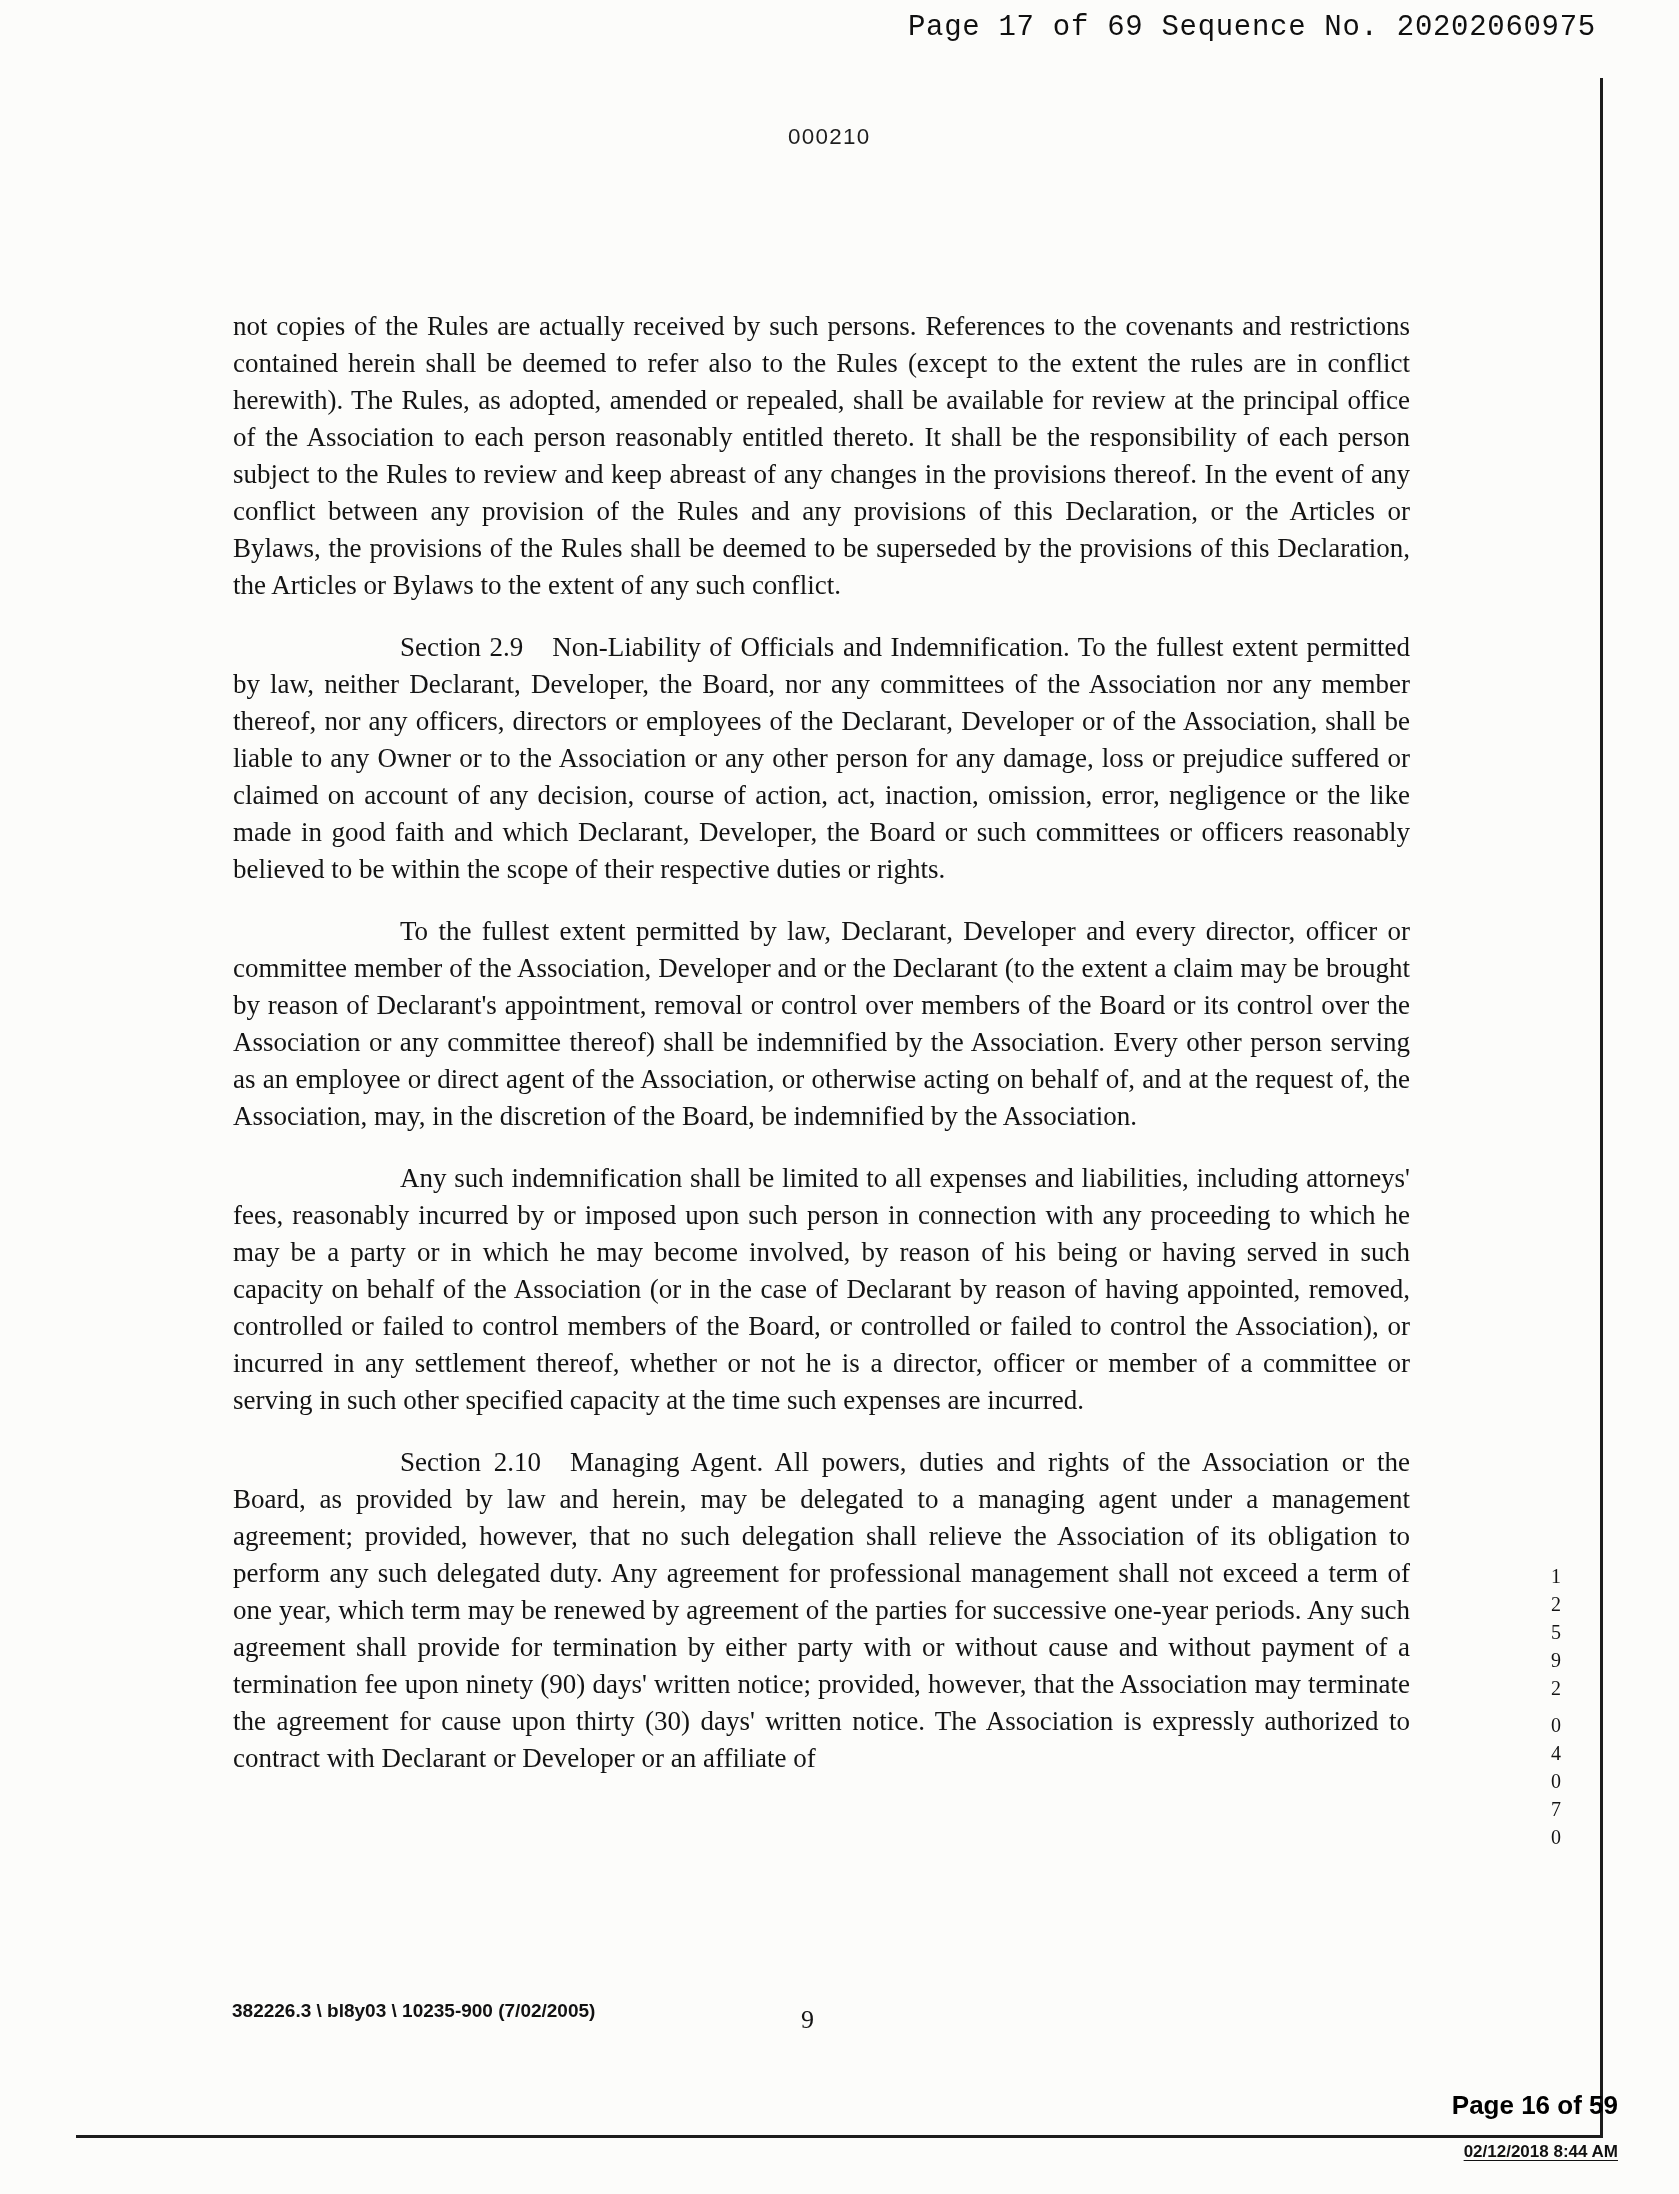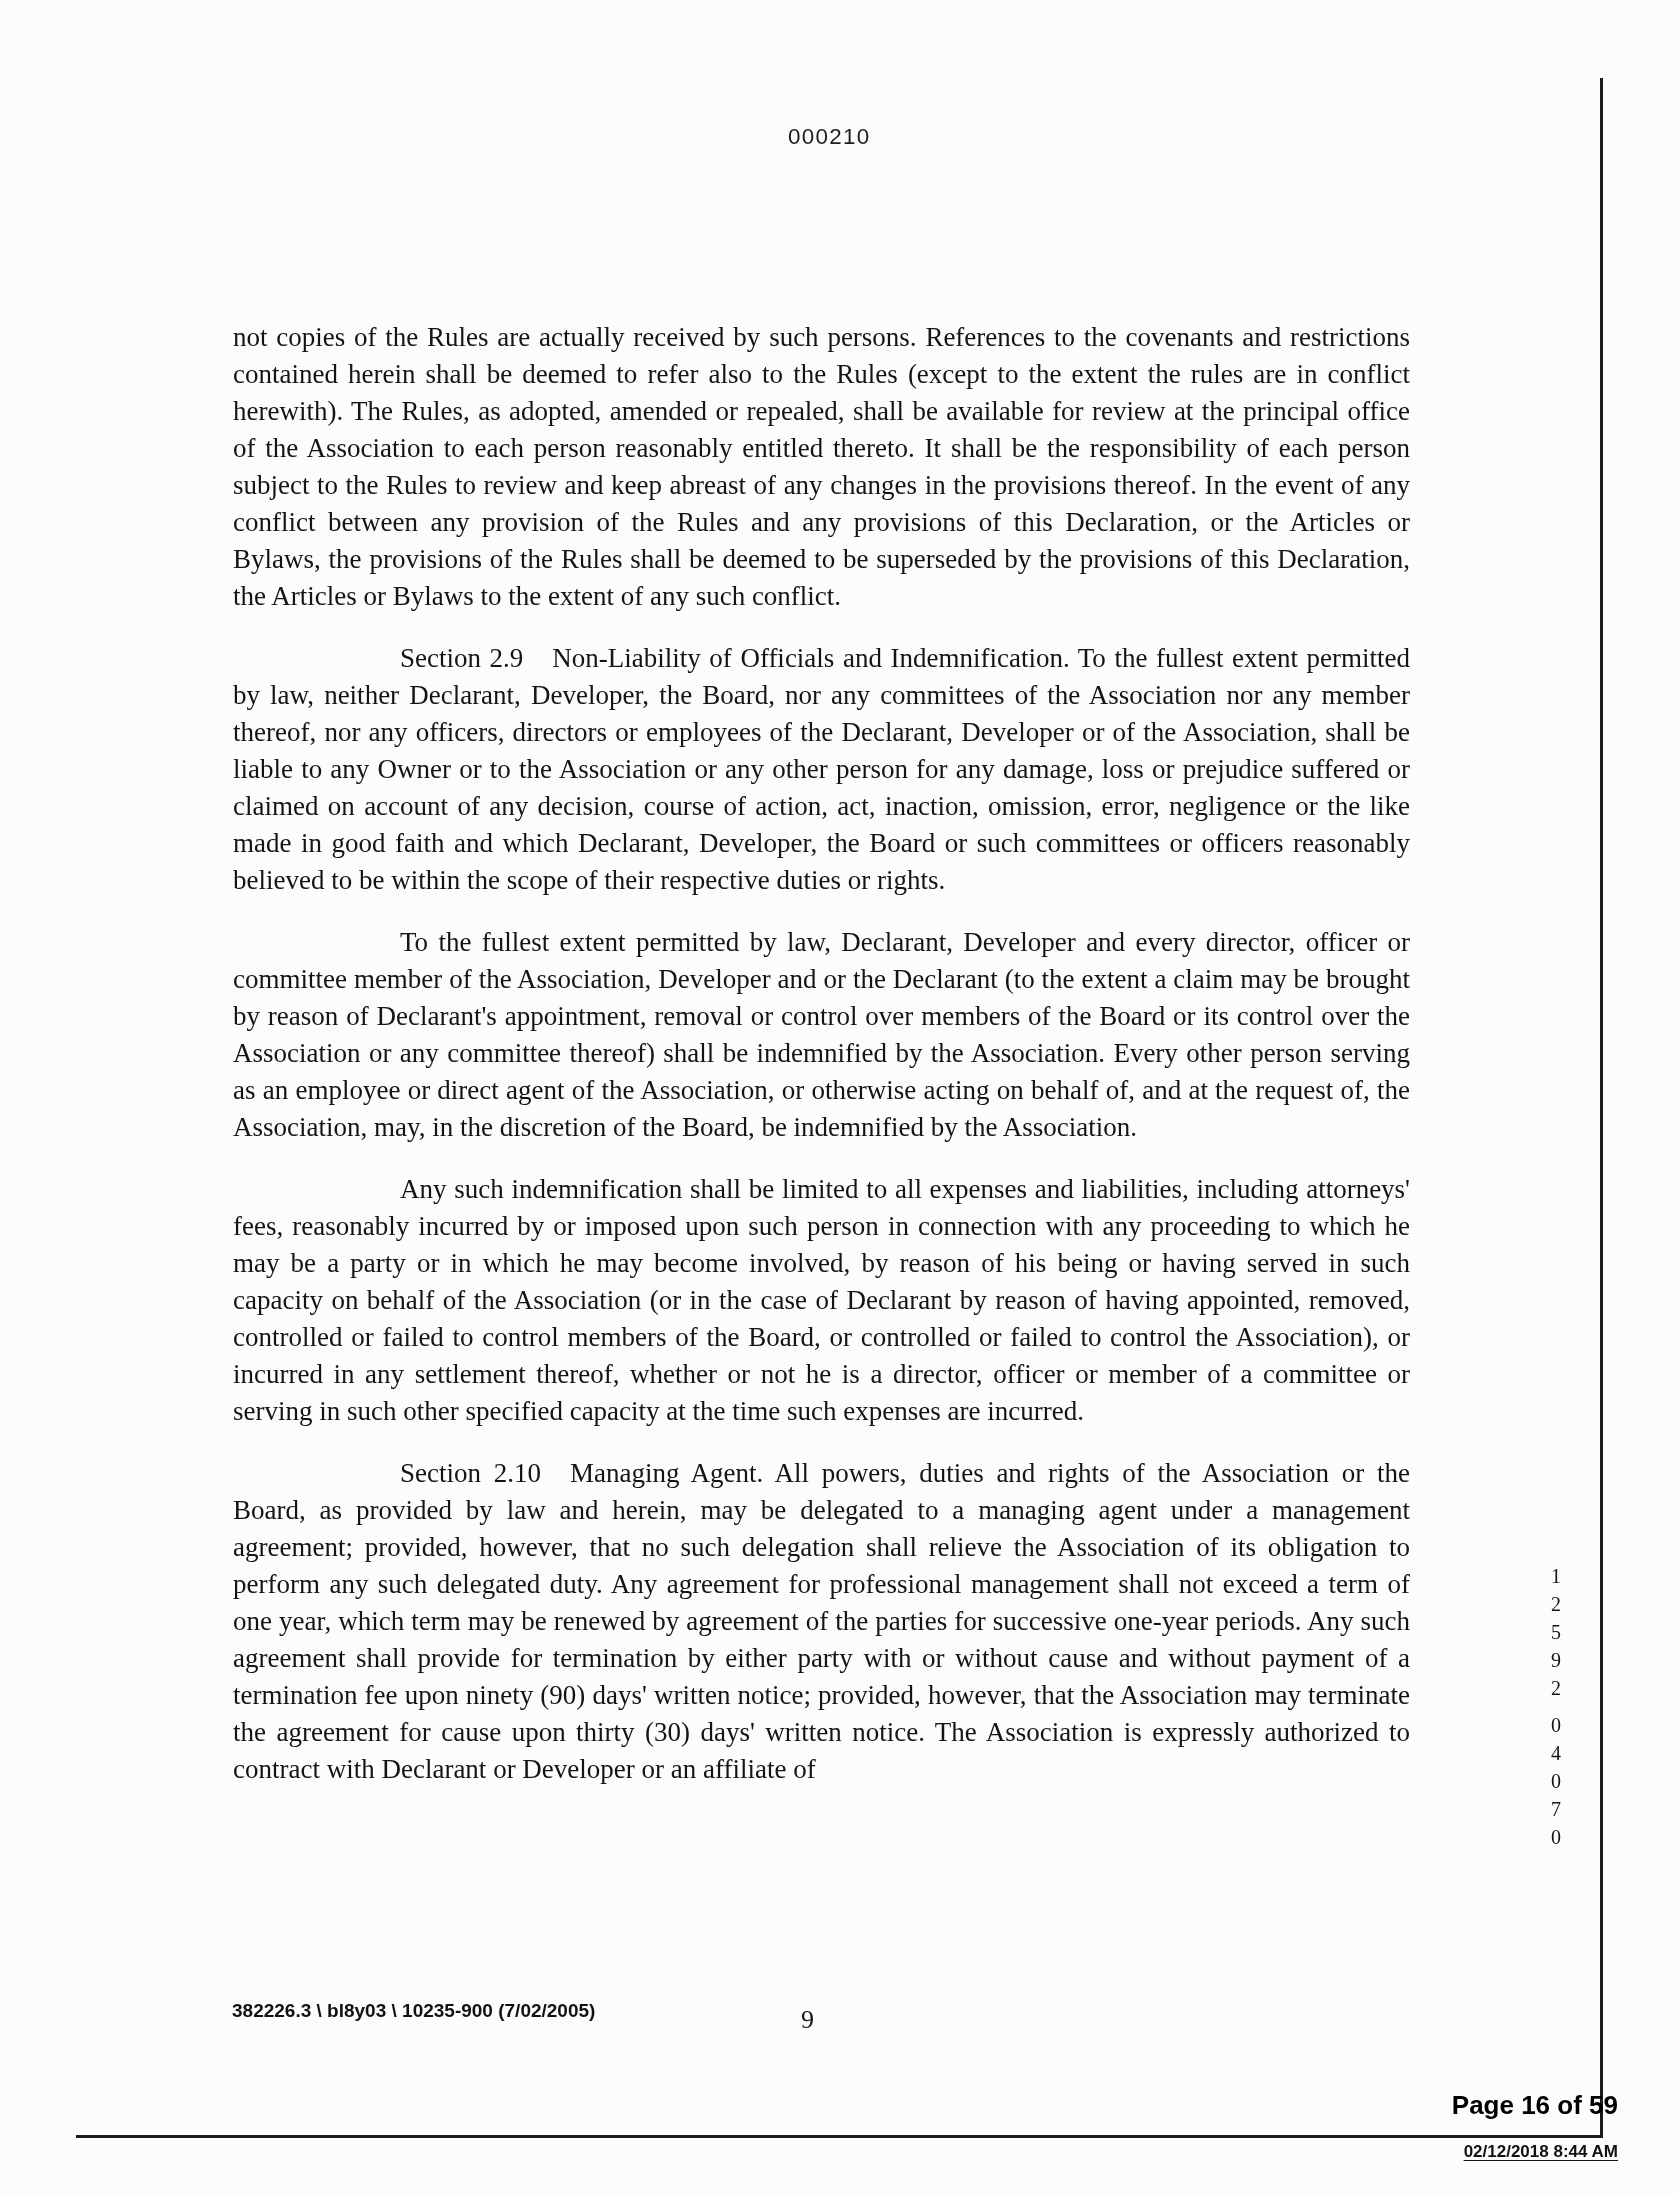--- a/index.html
+++ b/index.html
@@ -39,21 +39,20 @@
 
   .content {
     position: absolute;
     top: 308px;
     left: 233px;
     width: 1177px;
     font-size: 27px;
     line-height: 37px;
     text-align: justify;
     color: #141414;
-    margin-top: 11px;
   }
   .content p { margin: 0 0 25px 0; }
   .content p.indent { text-indent: 167px; }
 
   .sec-title {
     text-underline-offset: 4px;
   }
   .tab-gap { display: inline-block; width: 29px; }
 
   .margin-stamp {
@@ -132,20 +131,21 @@
     text-decoration: underline;
     text-underline-offset: 3.3px;
     white-space: nowrap;
   }
 </style>
 </head>
 <body>
 
 <div class="page">
 
+  <div class="header-seq">Page 17 of 69 Sequence No. 20202060975</div>
 
   <div class="stamp">000210</div>
 
   <div class="content">
 
     <p>not copies of the Rules are actually received by such persons. References to the covenants and restrictions contained herein shall be deemed to refer also to the Rules (except to the extent the rules are in conflict herewith). The Rules, as adopted, amended or repealed, shall be available for review at the principal office of the Association to each person reasonably entitled thereto. It shall be the responsibility of each person subject to the Rules to review and keep abreast of any changes in the provisions thereof. In the event of any conflict between any provision of the Rules and any provisions of this Declaration, or the Articles or Bylaws, the provisions of the Rules shall be deemed to be superseded by the provisions of this Declaration, the Articles or Bylaws to the extent of any such conflict.</p>
 
     <p class="indent"><span>Section 2.9</span><span class="tab-gap"></span><span class="sec-title">Non-Liability of Officials and Indemnification</span><span>. To the fullest extent permitted by law, neither Declarant, Developer, the Board, nor any committees of the Association nor any member thereof, nor any officers, directors or employees of the Declarant, Developer or of the Association, shall be liable to any Owner or to the Association or any other person for any damage, loss or prejudice suffered or claimed on account of any decision, course of action, act, inaction, omission, error, negligence or the like made in good faith and which Declarant, Developer, the Board or such committees or officers reasonably believed to be within the scope of their respective duties or rights.</span></p>
 
     <p class="indent">To the fullest extent permitted by law, Declarant, Developer and every director, officer or committee member of the Association, Developer and or the Declarant (to the extent a claim may be brought by reason of Declarant's appointment, removal or control over members of the Board or its control over the Association or any committee thereof) shall be indemnified by the Association. Every other person serving as an employee or direct agent of the Association, or otherwise acting on behalf of, and at the request of, the Association, may, in the discretion of the Board, be indemnified by the Association.</p>

